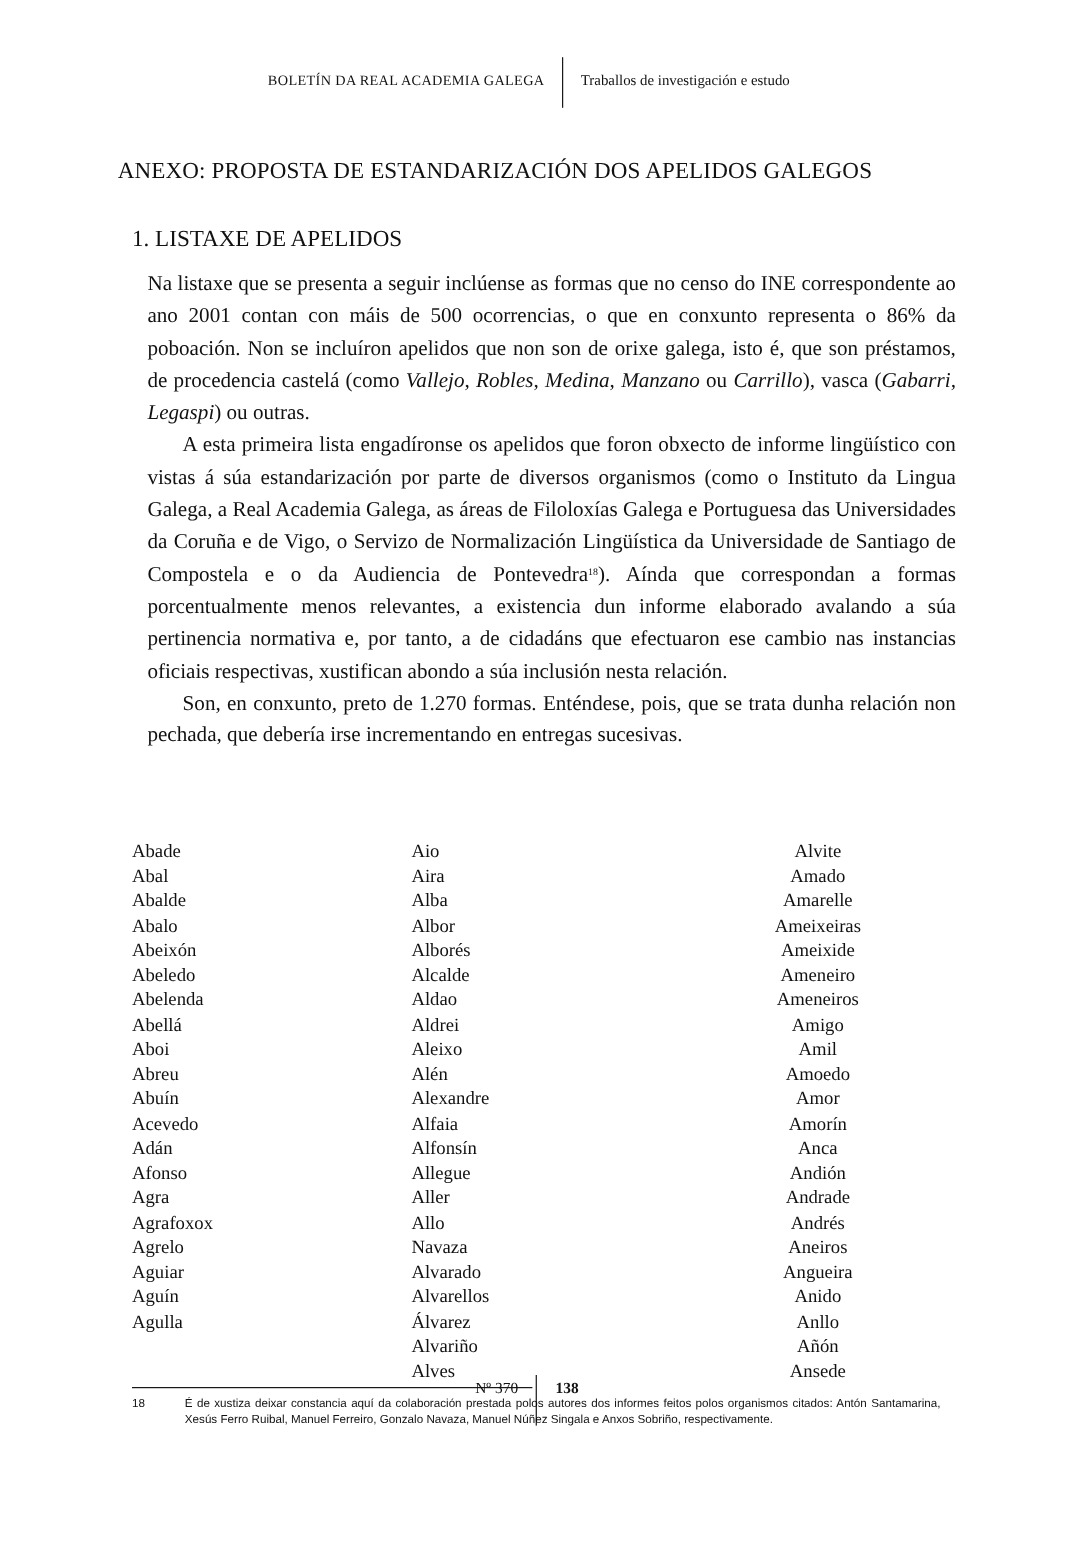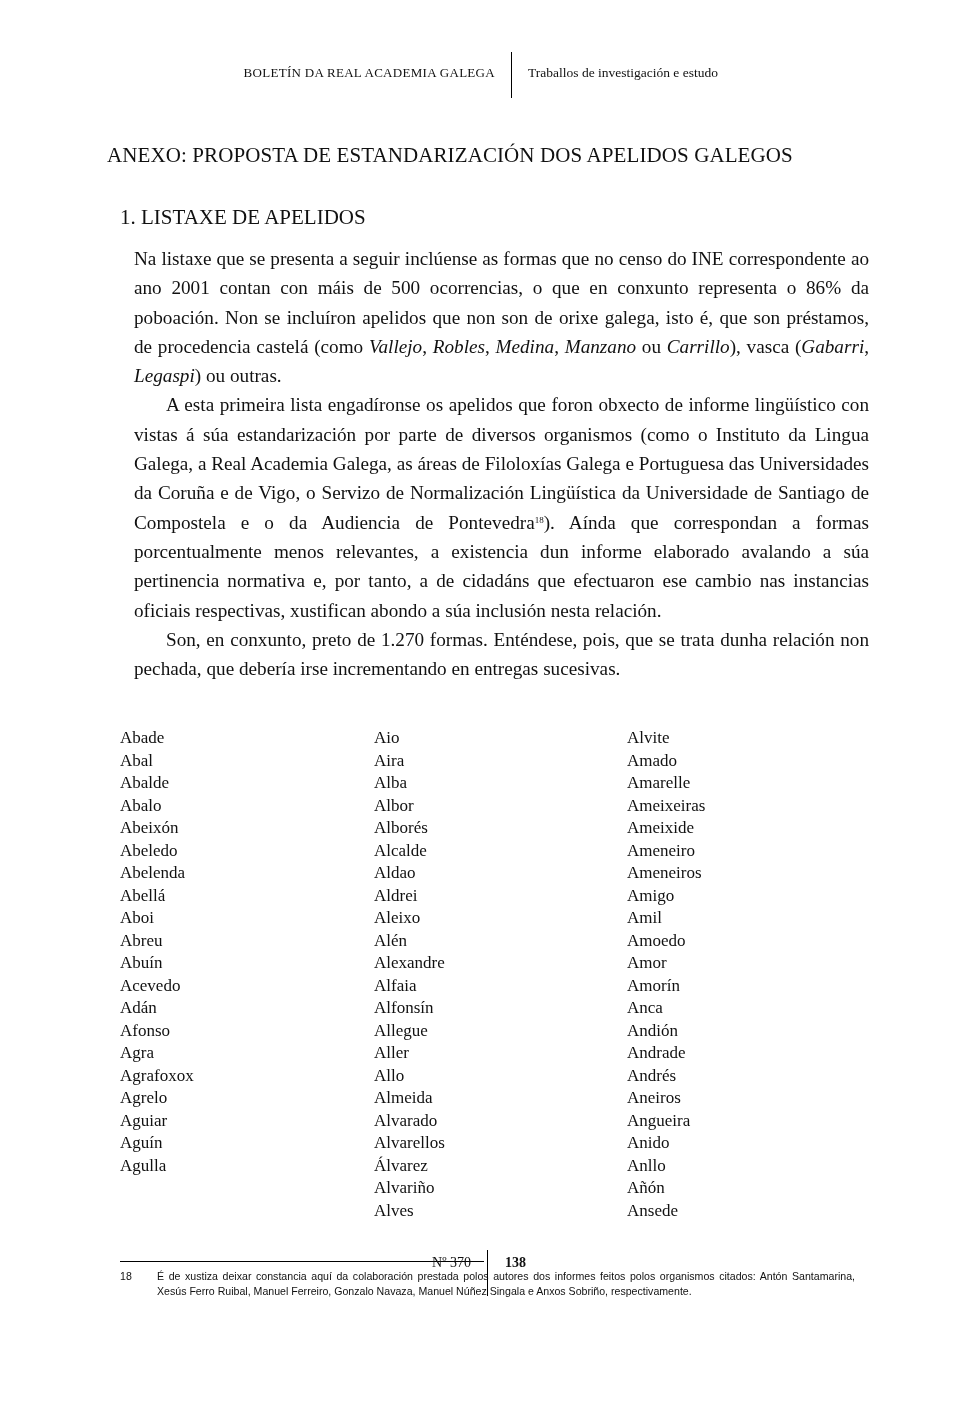--- a/index.html
+++ b/index.html
@@ -7,30 +7,30 @@
   .header { position:absolute; top:52px; left:0; width:975px; height:48px;margin-left:24px; }
   .header .journal { position:absolute; right:504px; top:13px; font-size:13px; letter-spacing:0.3px; white-space:nowrap; }
   .header .divider { position:absolute; left:487px; top:0; width:1px; height:46px; background:#000; }
   .header .section { position:absolute; left:504px; top:13px; font-size:13.5px; white-space:nowrap; }
   .annex-title { position:absolute; left:107px; top:143px; font-size:21px; letter-spacing:0.1px; white-space:nowrap; }
   .section-title { position:absolute; left:120px; top:205px; font-size:21px; white-space:nowrap; }
   .body-text { position:absolute; left:134px; top:244px; width:735px; font-size:19.2px; line-height:29.3px; text-align:justify; }
   .body-text p { margin:0; }
   .body-text p.indent { text-indent:32px; }
   .body-text sup { font-size:9px; vertical-align:top; position:relative; top:-2px; }
-  .names { position:absolute; top:727px; left:120px; width:740px; display:flex; }
+  .names { position:absolute; top:763px; left:120px; width:740px; display:flex; }
   .names .col { font-size:17px; line-height:22.5px; }
   .names .col1 { width:254px; }
   .names .col2 { width:253px; }
-  .names .col3 { width:233px; }
+  .names .col3 { width:233px;text-align:center; }
   .names .col div { white-space:nowrap; }
   .fn-rule { position:absolute; left:120px; top:1261px; width:364px; height:1px; background:#000; }
   .footnote { position:absolute; left:120px; top:1269px; width:735px; font-size:10.6px; line-height:15px; font-family:"Liberation Sans","DejaVu Sans",sans-serif; }
   .footnote .num { position:absolute; left:0; top:0; }
-  .footnote .txt { margin-left:37px; text-align:justify; }
+  .footnote .txt { margin-left:48px; text-align:justify; }
   .footer { position:absolute; top:1250px; left:0; width:975px; height:46px; }
   .footer .issue { position:absolute; right:504px; top:5px; font-size:14px; white-space:nowrap; }
   .footer .divider { position:absolute; left:487px; top:0; width:1px; height:46px; background:#000; }
   .footer .page { position:absolute; left:505px; top:5px; font-size:14px; font-weight:bold; }
 </style>
 </head>
 <body>
 
 <div class="header">
   <div class="journal">BOLETÍN DA REAL ACADEMIA GALEGA</div>
@@ -80,21 +80,21 @@
       <div>Aldao</div>
       <div>Aldrei</div>
       <div>Aleixo</div>
       <div>Alén</div>
       <div>Alexandre</div>
       <div>Alfaia</div>
       <div>Alfonsín</div>
       <div>Allegue</div>
       <div>Aller</div>
       <div>Allo</div>
-      <div>Almeida</div>
+      <div>Navaza</div>
       <div>Alvarado</div>
       <div>Alvarellos</div>
       <div>Álvarez</div>
       <div>Alvariño</div>
       <div>Alves</div>
     </div>
   <div class="col col3">
       <div>Alvite</div>
       <div>Amado</div>
       <div>Amarelle</div>

